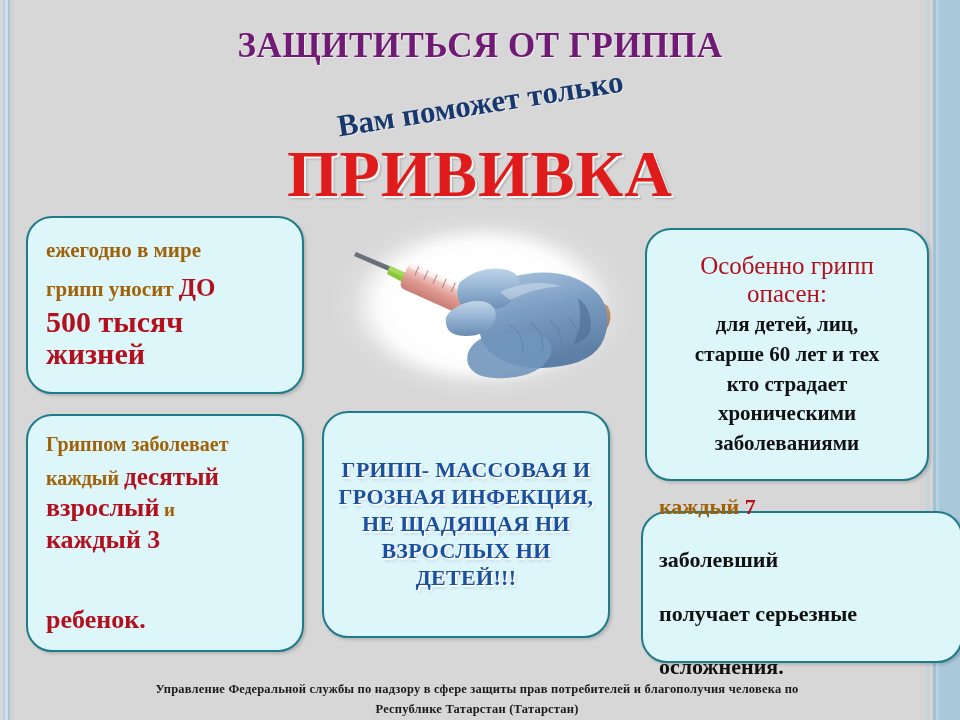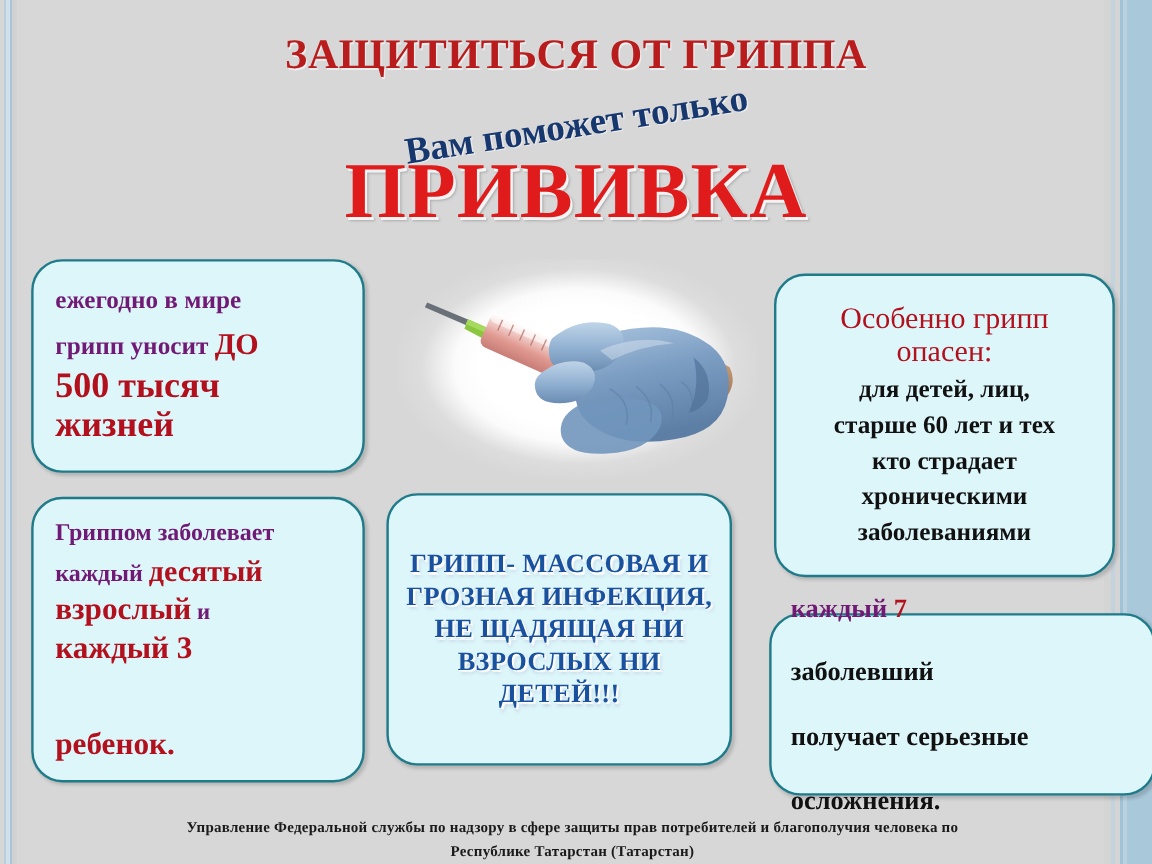--- a/index.html
+++ b/index.html
@@ -44,41 +44,41 @@
   }
 
   
   .title-main {
     position: absolute;
     left: 0; right: 0; top: 26px;
     text-align: center;
     font-size: 35px;
     font-weight: bold;
     letter-spacing: 0.5px;
-    color: #b91c1c;
+    color: #701a75;
     text-shadow: 1px 1px 0 rgba(255,255,255,0.55);
   }
   .title-sub-wrap {
     position: absolute;
     left: 0; right: 0; top: 86px;
     text-align: center;
     height: 60px;
   }
   .title-sub {
     display: inline-block;
     transform: rotate(-9deg);
     transform-origin: center center;
     font-size: 31px;
     font-weight: bold;
     color: #17376f;
     text-shadow: 1px 1px 0 rgba(255,255,255,0.5);
   }
   .title-big {
     position: absolute;
-    left: 0; right: 0; top: 122px;
+    left: 0; right: 0; top: 136px;
     text-align: center;
     font-size: 66px;
     font-weight: bold;
     letter-spacing: 1px;
     color: #e01b1b;
     text-shadow:
         2px 2px 0 rgba(255,255,255,0.85),
         3px 3px 2px rgba(120,120,120,0.45);
   }
 
@@ -94,21 +94,21 @@
     flex-direction: column;
     justify-content: center;
     align-items: center;
   }
   .box p {
     margin: 0;
     padding: 0;
   }
 
   .red   { color: #b3101e; }
-  .black { color: #701a75; }
+  .black { color: #a16207; }
   .b     { font-weight: bold; }
 
   
   #box-world {
     left: 26px; top: 216px;
     width: 278px; height: 178px;
     align-items: flex-start;
     padding: 10px 0 10px 18px;
   }
   #box-world .l1 { font-size: 21px; font-weight: bold; line-height: 1.0; margin-bottom: 14px; }

